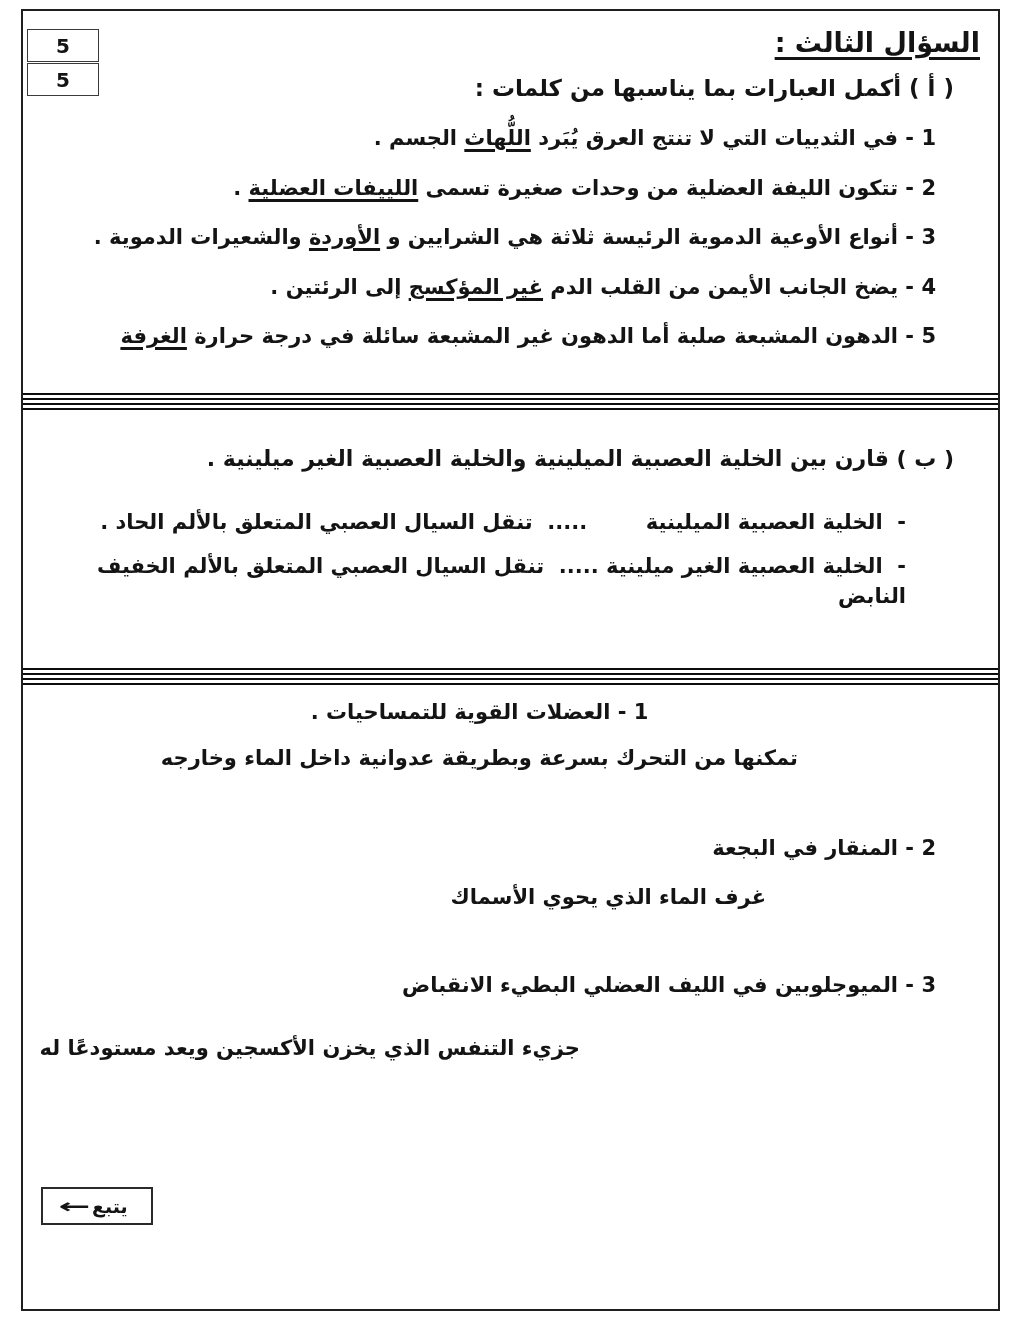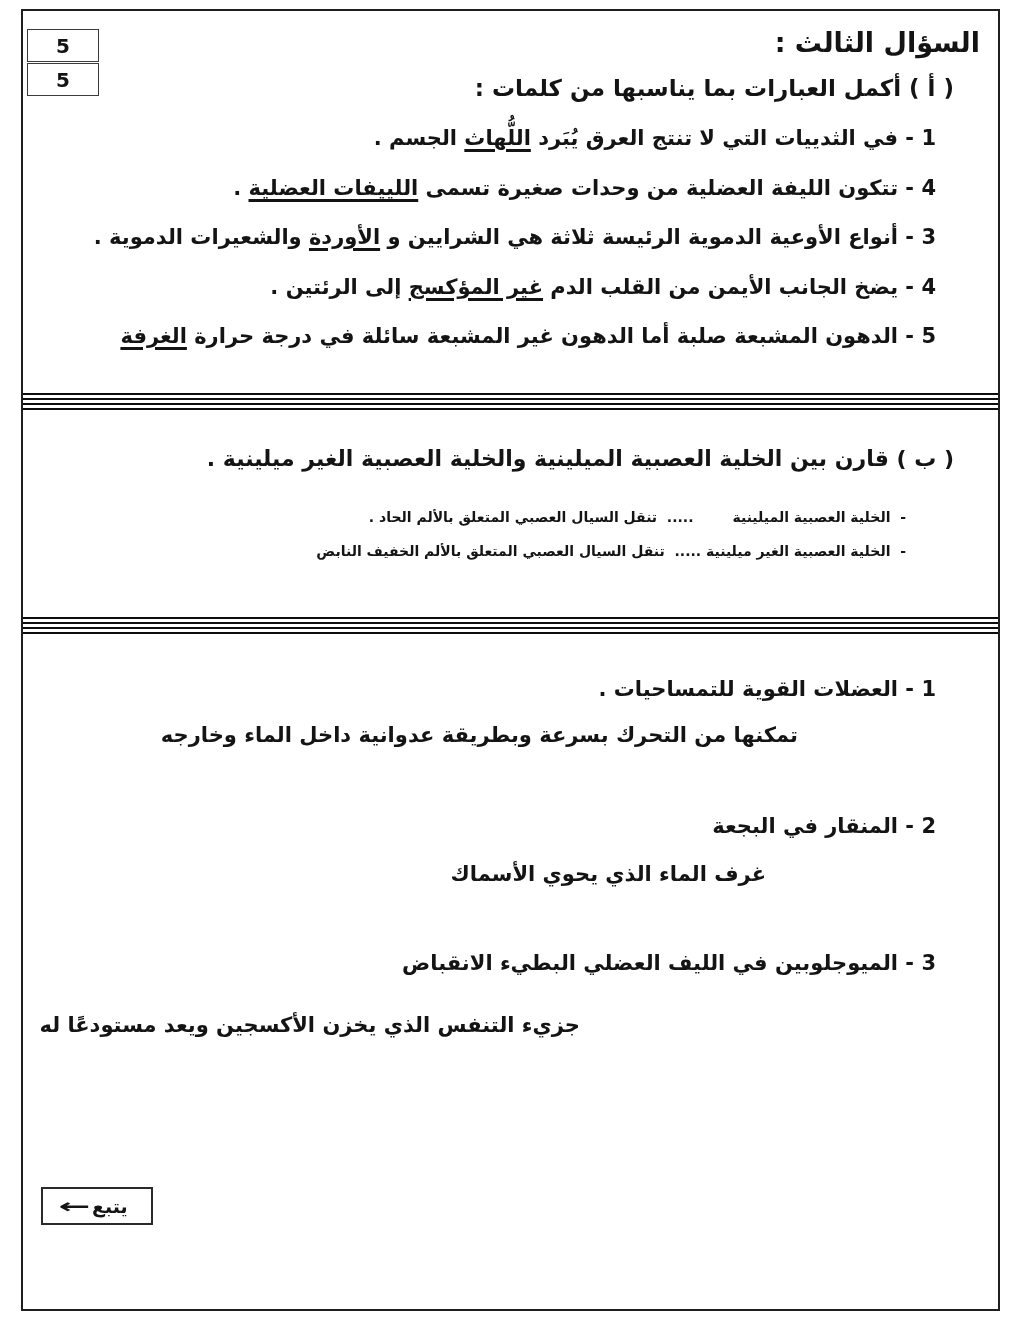--- a/index.html
+++ b/index.html
@@ -18,20 +18,21 @@
     padding-top: 14px;
     background: #fff;
     font-weight: 700;
   }
   .page-title {
     padding-right: 18px;
     font-size: 27px;
     line-height: 1.3;
   }
   .page-title .title-text {
+    text-decoration: underline;
     text-decoration-thickness: 2.5px;
     text-underline-offset: 5px;
     margin-top: 43px;
   }
   .score-boxes {
     position: absolute;
     top: 18px; left: 4px;
     direction: ltr;
   }
   .score-box {
@@ -71,38 +72,38 @@
     height: 7px;
     border-top: 2.5px solid #0d0d0d;
     border-bottom: 2.5px solid #0d0d0d;
   }
   .sep-bar + .sep-bar { margin-top: 3px; }
 
   .sec-b-heading { margin-top: 34px; font-size: 22px; }
   .b-item {
     padding-right: 92px;
     padding-left: 30px;
-    font-size: 14px;
+    font-size: 21px;
     line-height: 1.45;
     white-space: pre-wrap;
   }
   .b-item-1 { margin-top: 32px; }
   .b-item-2 { margin-top: 13px; }
 
   .sec-c-heading { margin-top: 32px; }
   .c-question {
     padding-right: 62px;
     font-size: 21px;
     line-height: 1.45;
   }
   .c-answer {
     font-size: 21px;
     line-height: 1.45;
   }
-  .c-q-1 { margin-top: 40px; }
+  .c-q-1 { margin-top: 12px; text-align: center; }
   .c-a-1 { margin-top: 16px; padding-right: 200px; }
   .c-q-2 { margin-top: 60px; }
   .c-a-2 { margin-top: 18px; padding-right: 232px; }
   .c-q-3 { margin-top: 58px; }
   .c-a-3 { margin-top: 32px; padding-right: 418px; white-space: nowrap; }
 
   .footer-box {
     position: absolute;
     left: 18px; bottom: 84px;
     min-width: 112px; height: 38px;
@@ -133,21 +134,21 @@
     <span class="title-text">السؤال الثالث :</span>
   </div>
 
   <div class="section">
     <div class="sec-heading sec-a-heading">( أ )  أكمل العبارات بما يناسبها من كلمات :</div>
 
     <div class="fill-item">
       <span>1 - في الثدييات التي لا تنتج العرق يُبَرد </span><span class="answer">اللُّهاث</span><span> الجسم .</span>
     </div>
     <div class="fill-item">
-      <span>4 - تتكون الليفة العضلية من وحدات صغيرة تسمى </span><span class="answer">اللييفات العضلية</span><span>  .</span>
+      <span>2 - تتكون الليفة العضلية من وحدات صغيرة تسمى </span><span class="answer">اللييفات العضلية</span><span>  .</span>
     </div>
     <div class="fill-item">
       <span>3 - أنواع الأوعية الدموية الرئيسة ثلاثة هي الشرايين و </span><span class="answer">الأوردة</span><span> والشعيرات الدموية .</span>
     </div>
     <div class="fill-item">
       <span>4 - يضخ الجانب الأيمن من القلب الدم </span><span class="answer">غير المؤكسج</span><span>  إلى الرئتين .</span>
     </div>
     <div class="fill-item">
       <span>5 - الدهون المشبعة صلبة أما الدهون غير المشبعة سائلة في درجة حرارة </span><span class="answer">الغرفة</span><span></span>
     </div>

